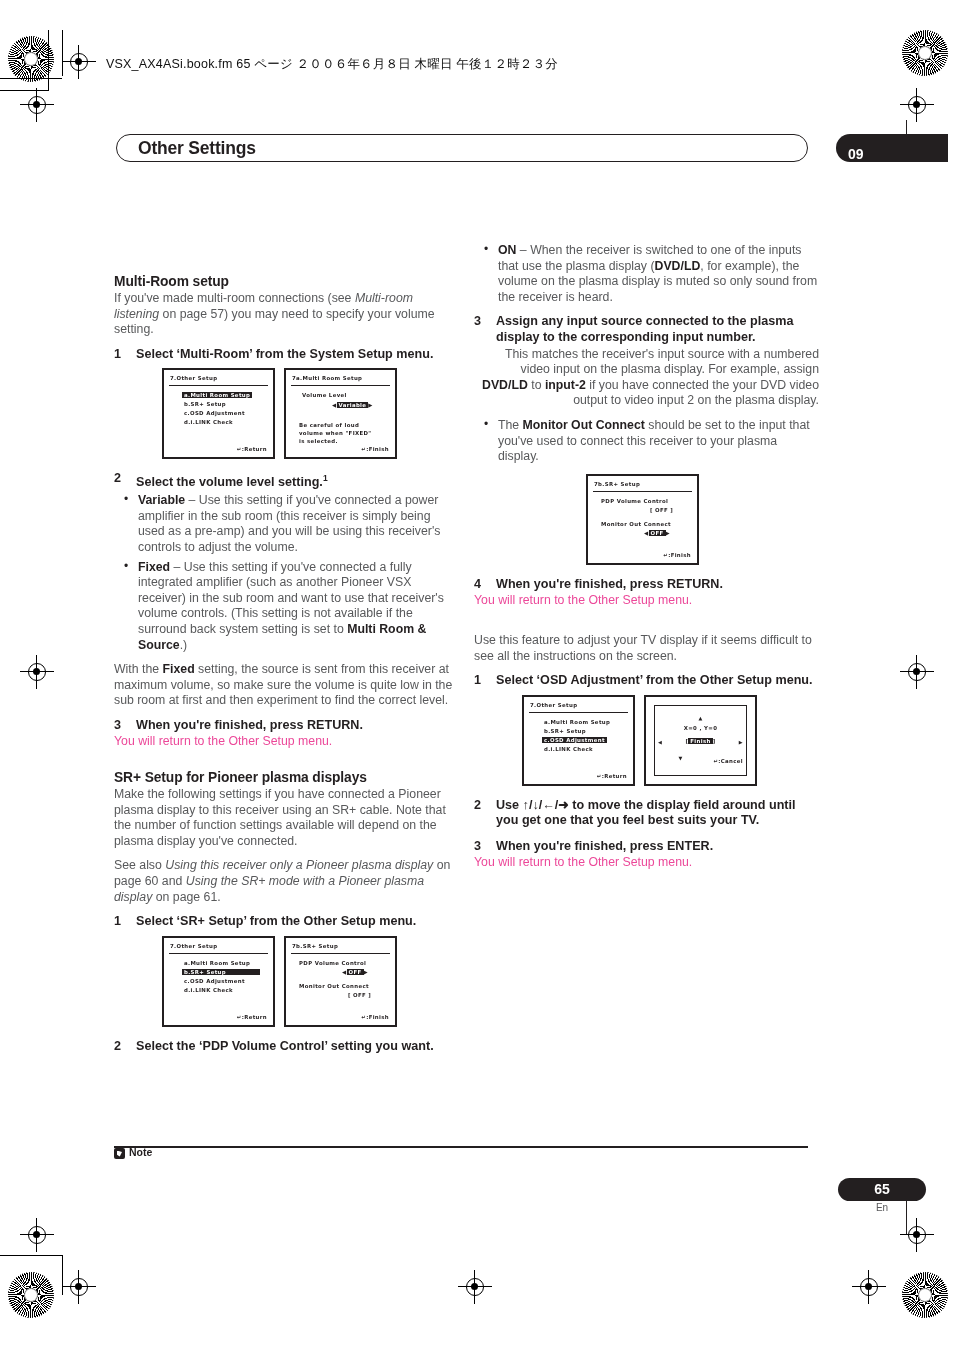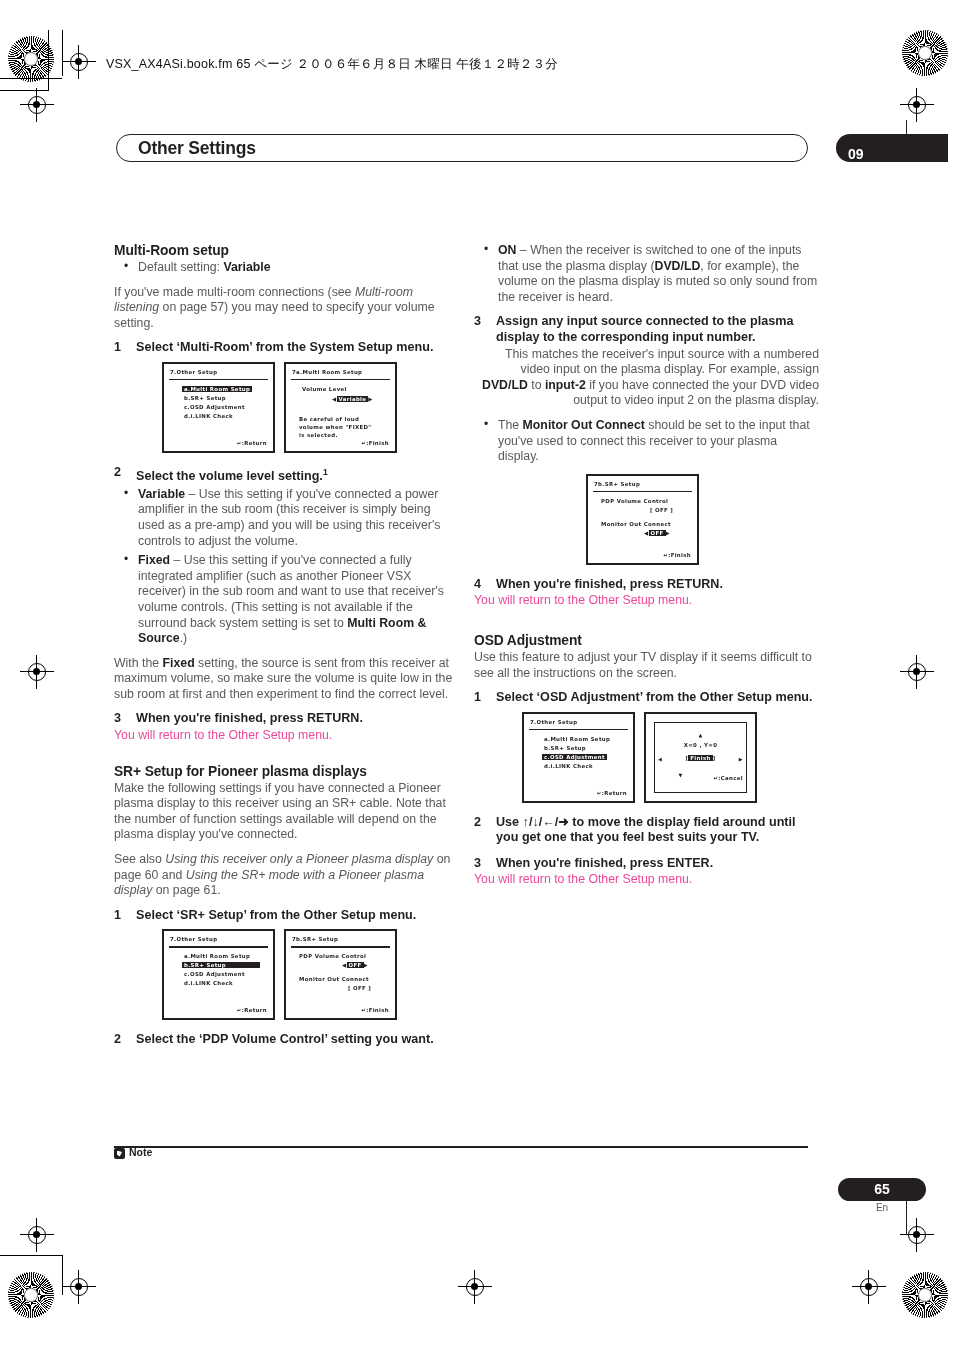--- a/index.html
+++ b/index.html
@@ -34,21 +34,21 @@
 
   .chapter-bar{position:absolute;left:116px;top:134px;width:692px;height:28px;
      border:1.6px solid #231f20;border-radius:14px;box-sizing:border-box;}
   .chapter-title{position:absolute;left:138px;top:138px;font-size:17.5px;font-weight:bold;letter-spacing:-.2px;}
   .chapter-num{position:absolute;left:836px;top:134px;width:112px;height:28px;background:#231f20;border-radius:14px 0 0 14px;}
   .chapter-num span{position:absolute;left:12px;top:4px;color:#fff;font-size:14px;font-weight:bold;margin-top:8px;}
   .chapter-tick{position:absolute;left:906px;top:120px;width:1.4px;height:32px;background:#231f20;}
 
   
   .col{position:absolute;top:243px;width:345px;}
-  .col-left{left:114px;}
+  .col-left{left:114px;margin-top:31px;}
   .col-right{left:474px;}
 
   h3.sec{font-size:13.8px;font-weight:bold;margin:0 0 2px 0;letter-spacing:-.1px;color:#231f20;}
   p.body{font-size:12.3px;line-height:15.6px;margin:0 0 9px 0;color:#58595b;}
   p.body b{color:#231f20;font-weight:bold;}
   p.body i{font-style:italic;}
   .step{font-size:12.6px;font-weight:bold;line-height:15.6px;margin:0 0 1px 0;color:#231f20;
         display:flex;gap:0;}
   .step .n{width:22px;flex:0 0 22px;}
   .step .t{flex:1;}
@@ -170,23 +170,20 @@
   <div class="chapter-title">Other Settings</div>
   <div class="chapter-num">
     <span>09</span>
   </div>
   <div class="chapter-tick"></div>
 
   <div class="col col-left">
 
     <h3 class="sec">Multi-Room setup</h3>
 
-    <ul class="bl">
-      <li><span>Default setting: </span><b>Variable</b></li>
-    </ul>
 
     <p class="body"><span>If you've made multi-room connections (see </span><i>Multi-room listening</i><span> on page 57) you may need to specify your volume setting.</span></p>
 
     <div class="step">
       <span class="n">1</span>
       <span class="t">Select ‘Multi-Room’ from the System Setup menu.</span>
     </div>
 
     <div class="osdrow">
       <div class="osd">
@@ -291,21 +288,20 @@
         <div class="ftr">↵:Finish</div>
       </div>
     </div>
 
     <div class="step">
       <span class="n">4</span>
       <span class="t">When you're finished, press RETURN.</span>
     </div>
     <div class="after" style="margin-bottom:24px;">You will return to the Other Setup menu.</div>
 
-    <h3 class="sec">OSD Adjustment</h3>
     <p class="body">Use this feature to adjust your TV display if it seems difficult to see all the instructions on the screen.</p>
 
     <div class="step">
       <span class="n">1</span>
       <span class="t">Select ‘OSD Adjustment’ from the Other Setup menu.</span>
     </div>
 
     <div class="osdrow" style="margin-left:48px;">
       <div class="osd">
         <div class="ttl">7.Other Setup</div>

